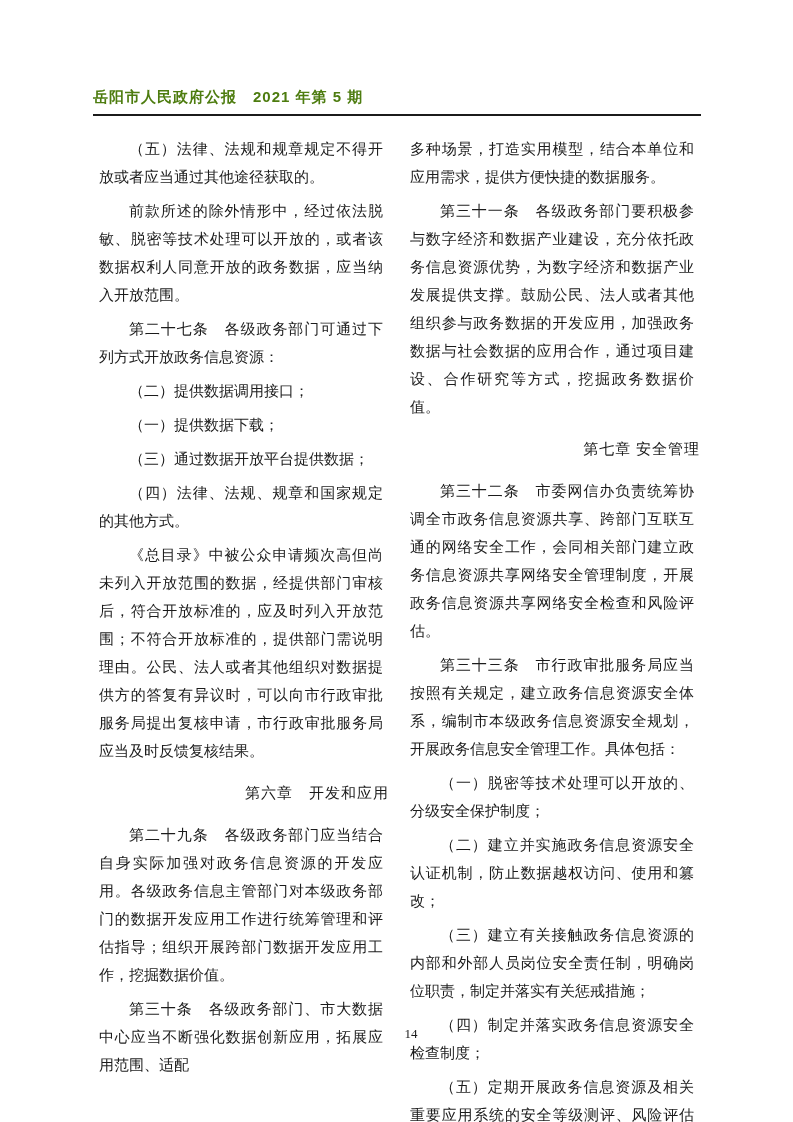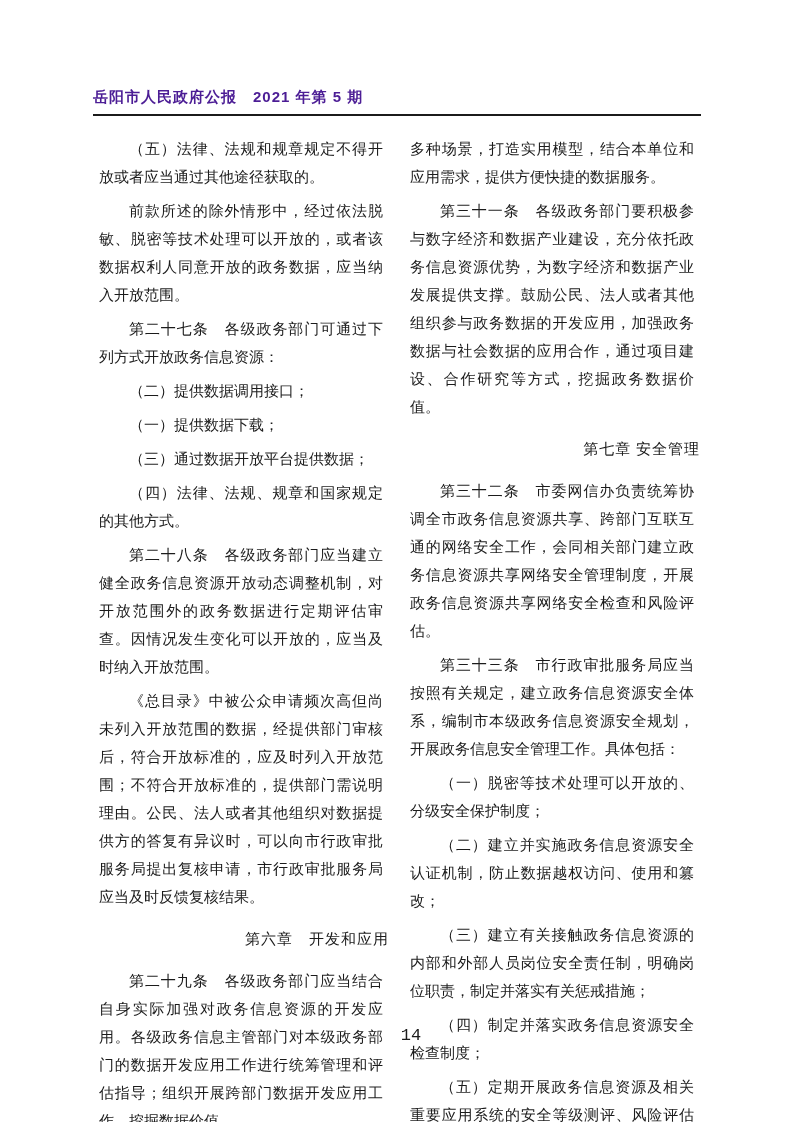--- a/index.html
+++ b/index.html
@@ -17,21 +17,21 @@
     color: #1b1b1b;
   }
   .page-inner {
     padding: 88px 92px 0 93px;
   }
   .gazette-header {
     font-family: "Liberation Sans", "DejaVu Sans", sans-serif;
     font-weight: bold;
     font-size: 15px;
     letter-spacing: 1px;
-    color: #4c1d95;
+    color: #4d7c0f;
     padding-bottom: 7px;
   }
   .header-rule {
     border-top: 2px solid #1b1b1b;
     height: 0;
   }
   .columns {
     display: flex;
     gap: 15px;
     margin-top: 13px;
@@ -57,22 +57,22 @@
     text-indent: 0;
     text-align: right;
     letter-spacing: 1px;
   }
   .page-number {
     position: absolute;
     top: 1026px;
     left: 0;
     right: 0;
     text-align: center;
-    font-family: Liberation Mono, monospace;
-    font-size: 17px;
+    font-family: Liberation Serif, serif;
+    font-size: 13px;
     color: #1b1b1b;
     padding-left: 29px;
   }
 </style>
 </head>
 <body>
 
 <div class="page">
   <div class="page-inner">
 
@@ -82,21 +82,20 @@
 
     <div class="columns">
       <div class="column" id="left-column">
           <p class="para">（五）法律、法规和规章规定不得开放或者应当通过其他途径获取的。</p>
           <p class="para">前款所述的除外情形中，经过依法脱敏、脱密等技术处理可以开放的，或者该数据权利人同意开放的政务数据，应当纳入开放范围。</p>
           <p class="para">第二十七条　各级政务部门可通过下列方式开放政务信息资源：</p>
           <p class="para">（二）提供数据调用接口；</p>
           <p class="para">（一）提供数据下载；</p>
           <p class="para">（三）通过数据开放平台提供数据；</p>
           <p class="para">（四）法律、法规、规章和国家规定的其他方式。</p>
-          <p class="para">第二十八条　各级政务部门应当建立健全政务信息资源开放动态调整机制，对开放范围外的政务数据进行定期评估审查。因情况发生变化可以开放的，应当及时纳入开放范围。</p>
           <p class="para">《总目录》中被公众申请频次高但尚未列入开放范围的数据，经提供部门审核后，符合开放标准的，应及时列入开放范围；不符合开放标准的，提供部门需说明理由。公民、法人或者其他组织对数据提供方的答复有异议时，可以向市行政审批服务局提出复核申请，市行政审批服务局应当及时反馈复核结果。</p>
           <p class="chapter-heading">第六章　开发和应用</p>
           <p class="para">第二十九条　各级政务部门应当结合自身实际加强对政务信息资源的开发应用。各级政务信息主管部门对本级政务部门的数据开发应用工作进行统筹管理和评估指导；组织开展跨部门数据开发应用工作，挖掘数据价值。</p>
           <p class="para">第三十条　各级政务部门、市大数据中心应当不断强化数据创新应用，拓展应用范围、适配</p>
         </div>
       <div class="column" id="right-column">
           <p class="para cont">多种场景，打造实用模型，结合本单位和应用需求，提供方便快捷的数据服务。</p>
           <p class="para">第三十一条　各级政务部门要积极参与数字经济和数据产业建设，充分依托政务信息资源优势，为数字经济和数据产业发展提供支撑。鼓励公民、法人或者其他组织参与政务数据的开发应用，加强政务数据与社会数据的应用合作，通过项目建设、合作研究等方式，挖掘政务数据价值。</p>
           <p class="chapter-heading">第七章 安全管理</p>
           <p class="para">第三十二条　市委网信办负责统筹协调全市政务信息资源共享、跨部门互联互通的网络安全工作，会同相关部门建立政务信息资源共享网络安全管理制度，开展政务信息资源共享网络安全检查和风险评估。</p>

